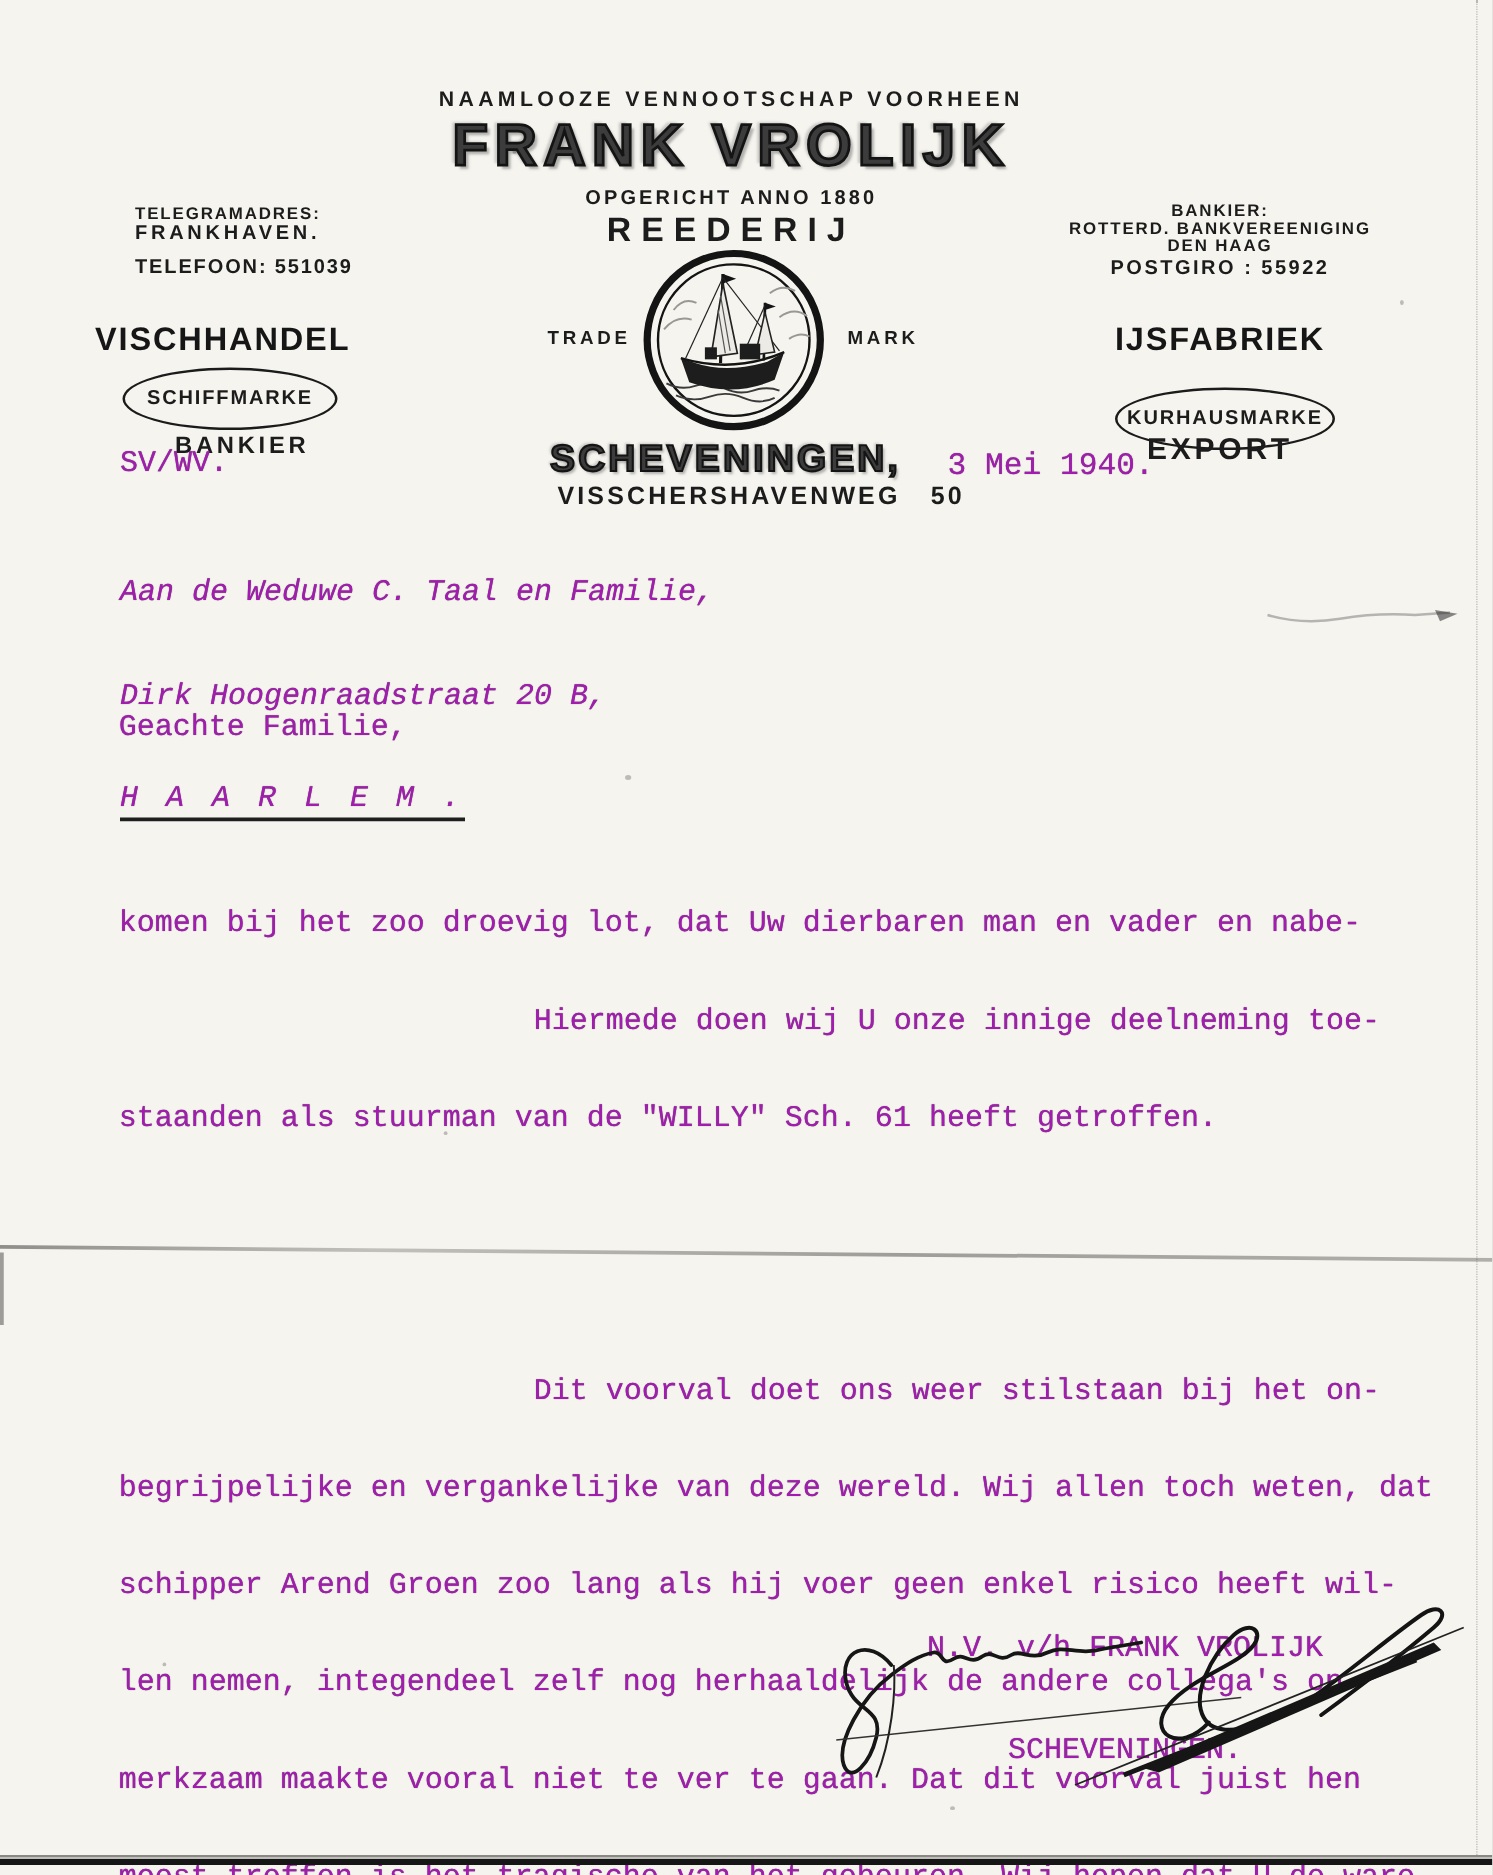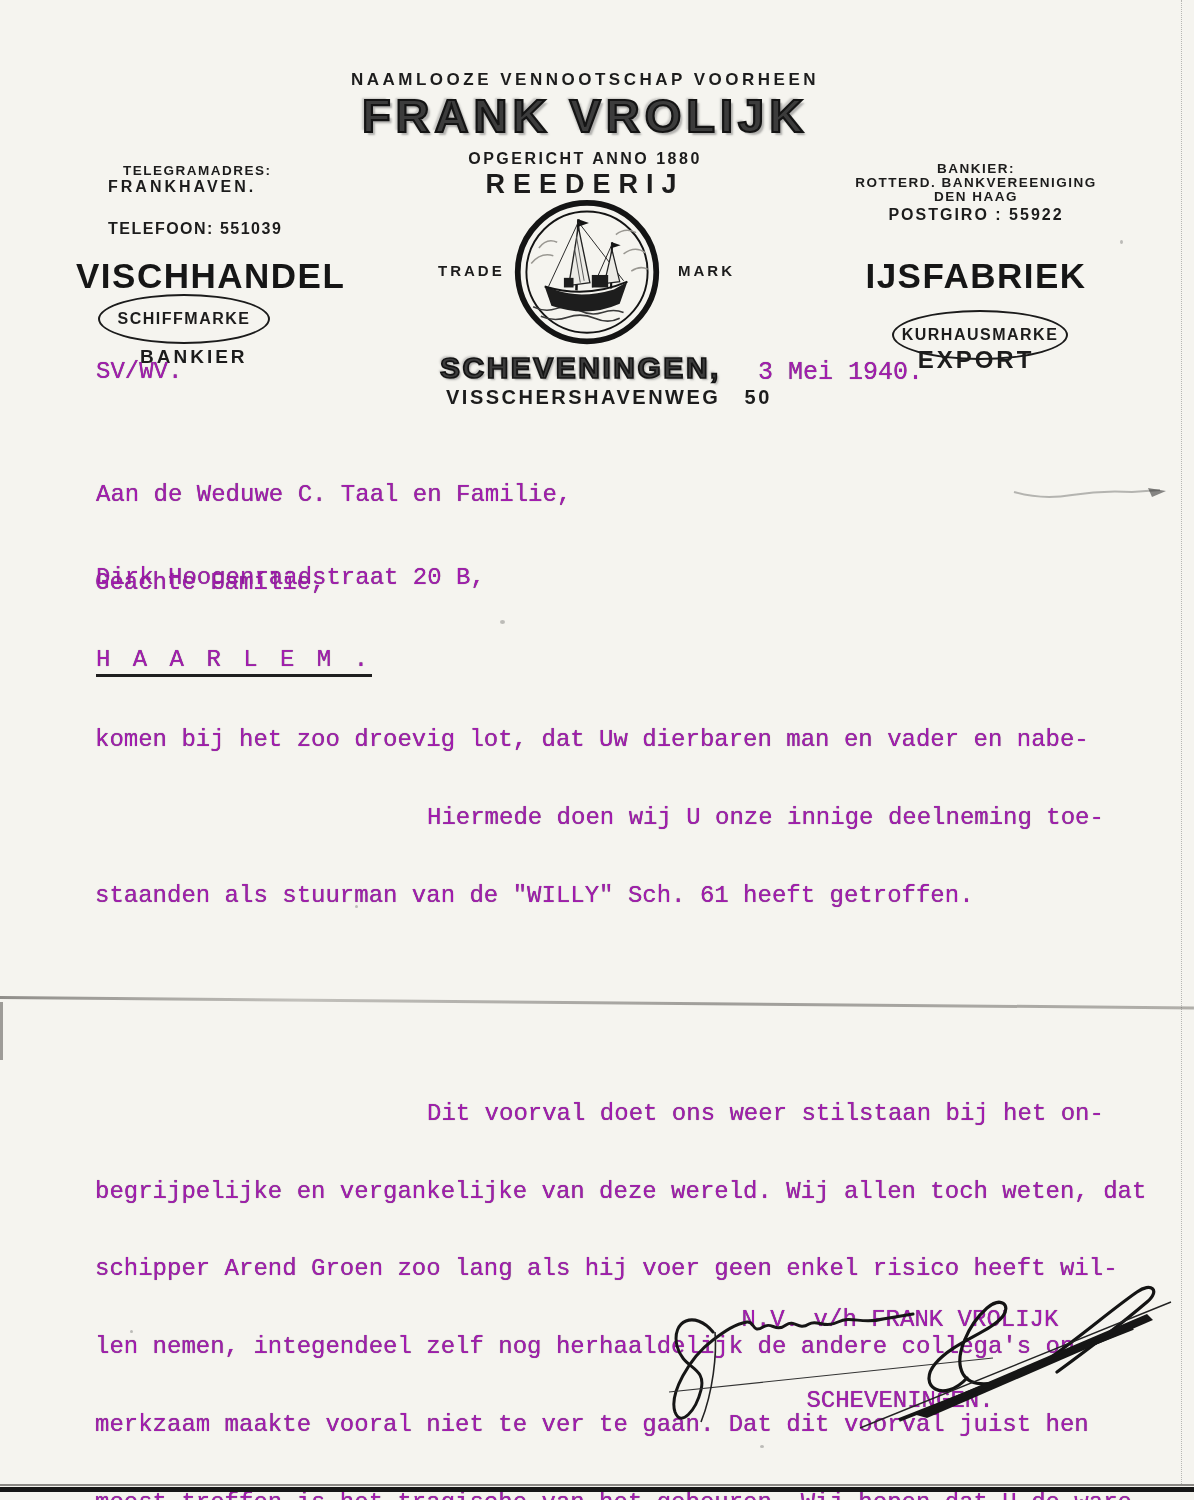--- a/index.html
+++ b/index.html
@@ -20,21 +20,21 @@
     top:88px;font-size:47px;font-weight:900;letter-spacing:5px;
     color:#3c3c3c;
     -webkit-text-stroke:2.2px #141414;
     text-shadow:3px 3px 2px rgba(110,110,110,.5), -3px -2px 2px rgba(130,130,130,.4);
   }
   .lh-founded{top:150px;font-size:16px;letter-spacing:2.5px;font-weight:bold;}
   .lh-reederij{top:169px;font-size:27px;letter-spacing:8px;font-weight:bold;}
   .lh-small{font-size:13.5px;letter-spacing:1.5px;font-weight:bold;line-height:15px;}
   .left-col{left:108px;text-align:left;}
   .right-col{left:852px;width:248px;text-align:center;}
-  .division{font-size:35px;font-weight:bold;letter-spacing:1.5px;color:#161616;}
+  .division{font-size:26px;font-weight:bold;letter-spacing:1.5px;color:#161616;}
   .oval{
     border:2.5px solid #1b1b1b;border-radius:50%;
     display:flex;align-items:center;justify-content:center;
     font-size:16px;font-weight:bold;letter-spacing:1.5px;
   }
   .trade-word{font-size:15px;font-weight:bold;letter-spacing:3px;}
   .lh-city{
     top:351px;left:440px;font-size:30px;font-weight:900;letter-spacing:2.5px;
     color:#3c3c3c;-webkit-text-stroke:1.7px #141414;
     text-shadow:2px 2px 2px rgba(110,110,110,.5), -2px -2px 2px rgba(130,130,130,.4);
@@ -42,21 +42,21 @@
   .lh-street{top:386px;left:446px;font-size:20px;font-weight:bold;letter-spacing:2.5px;white-space:pre;}
   
   .tw{
     font-family:"Liberation Mono","DejaVu Sans Mono",monospace;
     font-size:24px;color:#a21caf;
     text-shadow:0 0 .7px rgba(20,20,20,.75);
     white-space:pre;
   }
   .ref{top:358px;left:96px;}
   .date{top:358px;left:758px;font-size:25px;}
-  .recipient{top:426px;left:96px;line-height:27.5px;}
+  .recipient{top:406px;left:96px;line-height:27.5px;font-style:italic;}
   .city-underline{display:inline-block;letter-spacing:4px;border-bottom:3px solid #1f1f1f;padding-bottom:0px;}
   .body{top:518px;left:95px;width:1088px;line-height:25.9px;}
   .line{white-space:pre;}
   .first{padding-left:332px;}
   .para{margin:0;}
   .gap-md{margin-top:11px;}
   .gap-xs{margin-top:2px;}
   .closing{top:1252px;left:690px;width:420px;text-align:center;line-height:27px;}
   
   .crease{
@@ -73,23 +73,23 @@
 </head>
 <body>
 
 <div class="page">
 
   <div class="abs ctr lh-topline">NAAMLOOZE VENNOOTSCHAP VOORHEEN</div>
   <div class="abs ctr lh-company">FRANK VROLIJK</div>
   <div class="abs ctr lh-founded">OPGERICHT ANNO 1880</div>
   <div class="abs ctr lh-reederij">REEDERIJ</div>
 
-  <div class="abs left-col lh-small" style="top:163px;margin-left:15px;">TELEGRAMADRES:</div>
+  <div class="abs left-col lh-small" style="top:163px;">TELEGRAMADRES:</div>
   <div class="abs left-col" style="top:178px;font-size:16px;font-weight:bold;letter-spacing:3px;">FRANKHAVEN.</div>
-  <div class="abs left-col" style="top:220px;font-size:16px;font-weight:bold;letter-spacing:1.5px;">TELEFOON: 551039</div>
+  <div class="abs left-col" style="top:205px;font-size:16px;font-weight:bold;letter-spacing:1.5px;">TELEFOON: 551039</div>
   <div class="abs division" style="top:256px;left:76px;">VISCHHANDEL</div>
   <div class="abs oval" style="top:294px;left:98px;width:168px;height:46px;">
     <span>SCHIFFMARKE</span>
   </div>
   <div class="abs" style="top:346px;left:140px;font-size:19px;font-weight:bold;letter-spacing:3px;">BANKIER</div>
 
   <div class="abs right-col lh-small" style="top:161px;">BANKIER:</div>
   <div class="abs right-col lh-small" style="top:175px;">ROTTERD. BANKVEREENIGING</div>
   <div class="abs right-col lh-small" style="top:189px;">DEN HAAG</div>
   <div class="abs right-col" style="top:206px;font-size:16px;font-weight:bold;letter-spacing:2px;">POSTGIRO :  55922</div>

